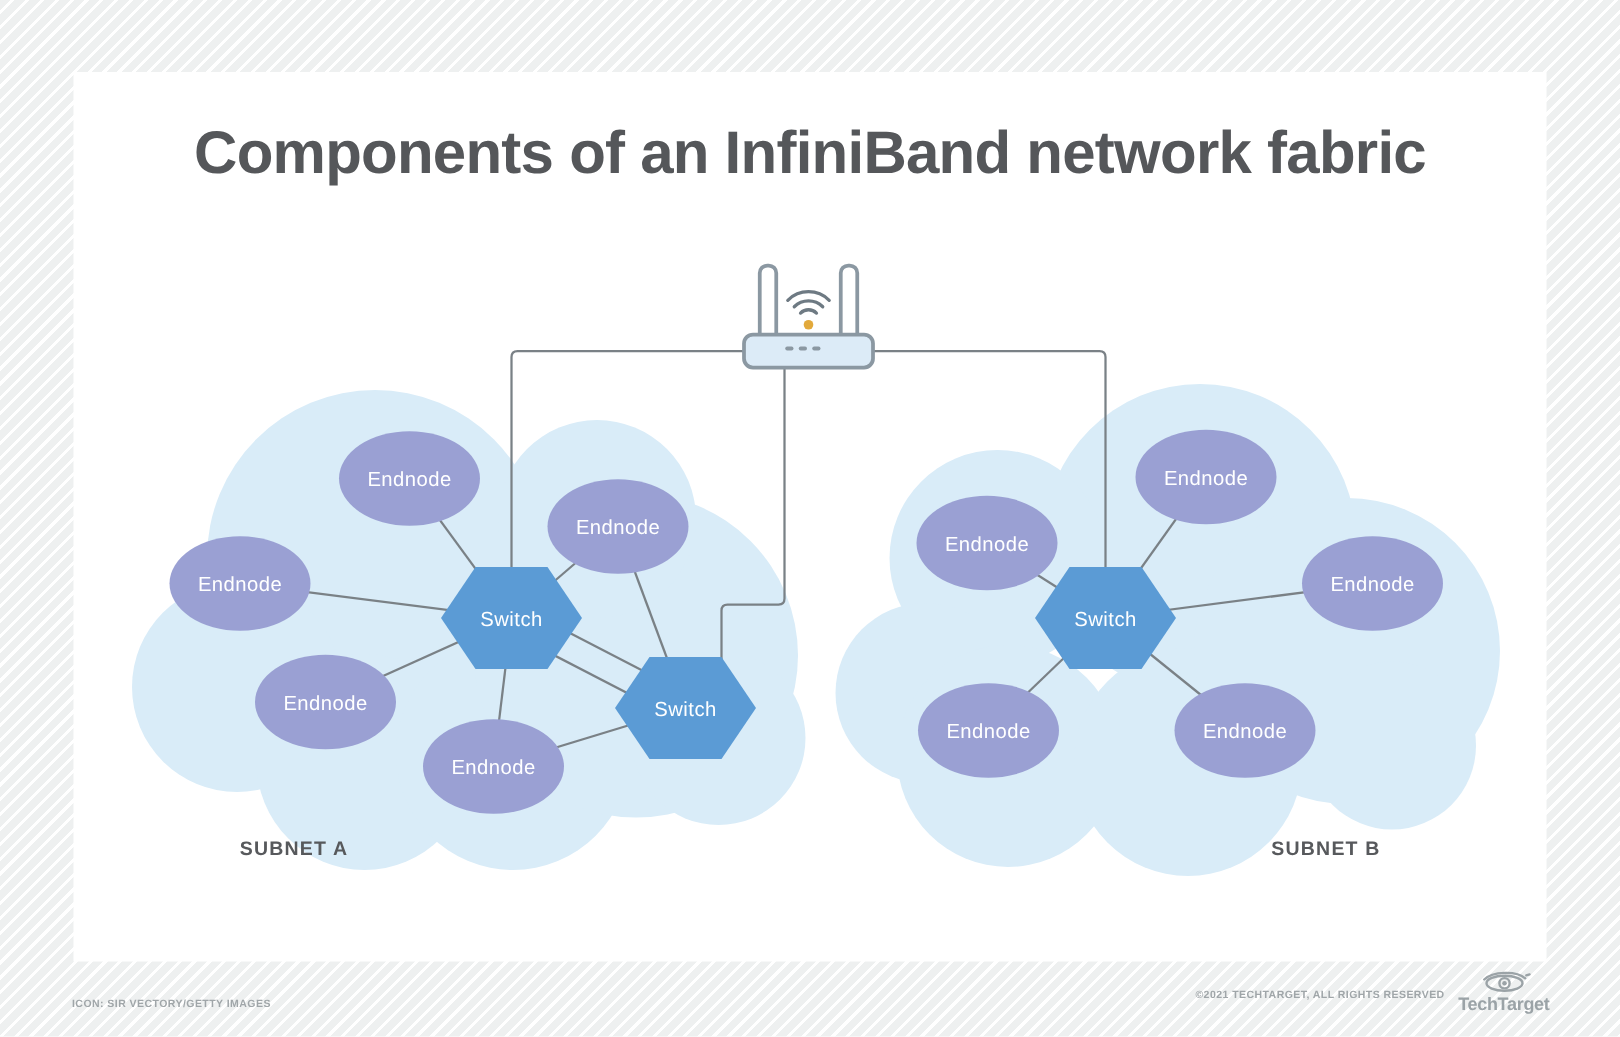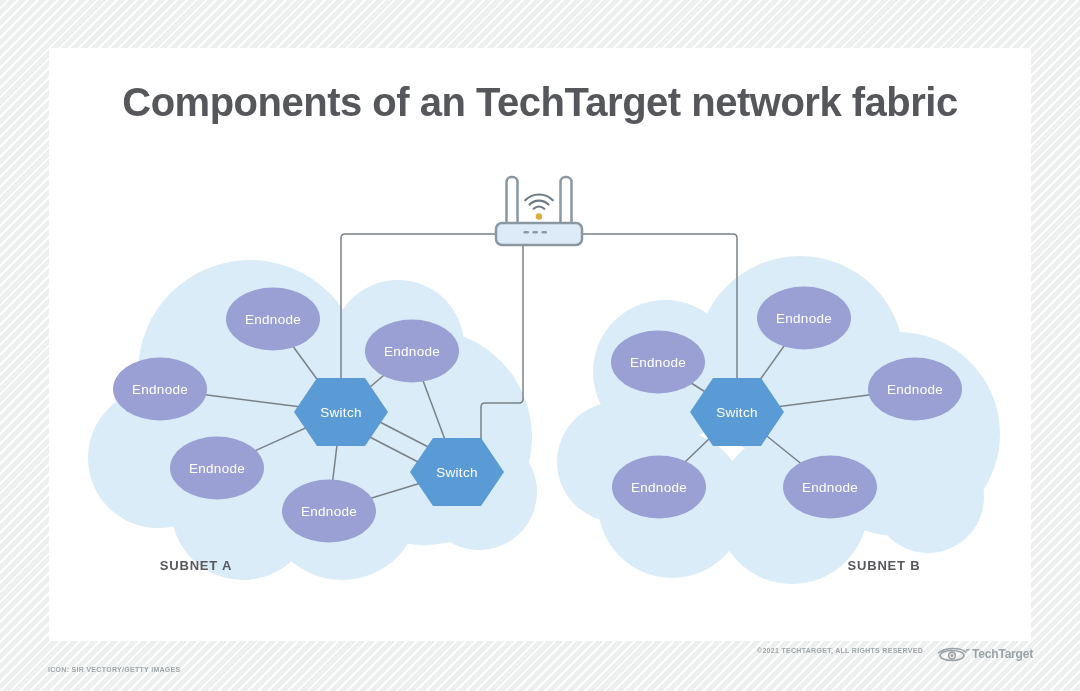--- a/index.html
+++ b/index.html
@@ -34,31 +34,31 @@
     font-size:7px;font-weight:bold;letter-spacing:0.3px;color:#a0a6a9;
   }
   .footer-right{
     position:absolute;right:47px;top:645px;
     display:flex;align-items:flex-end;gap:9px;
   }
   .footer-copyright{
     font-size:7px;font-weight:bold;letter-spacing:0.3px;color:#a0a6a9;
     margin-bottom:8px;
   }
-  .tt-logo{display:flex;flex-direction:row;align-items:center;}
+  .tt-logo{display:flex;flex-direction:column;align-items:center;}
   .tt-wordmark{font-size:12px;font-weight:bold;color:#9ba3a7;line-height:1;margin-top:1px;letter-spacing:-0.2px;}
   .eye-stroke{stroke:#9ba3a7;fill:none;stroke-width:1.6;stroke-linecap:round;}
   .eye-fill{fill:#9ba3a7;}
 </style>
 </head>
 <body>
 
 <div class="card"></div>
 
-<div class="title">Components of an TechTarget network fabric</div>
+<div class="title">Components of an InfiniBand network fabric</div>
 
 <svg class="diagram" width="1080" height="691" viewBox="0 0 1080 691" xmlns="http://www.w3.org/2000/svg">
 
   <g>
     <circle class="cloud" cx="250" cy="372" r="112"></circle>
     <circle class="cloud" cx="158" cy="458" r="70"></circle>
     <circle class="cloud" cx="243" cy="508" r="72"></circle>
     <circle class="cloud" cx="342" cy="502" r="78"></circle>
     <circle class="cloud" cx="424" cy="437" r="108"></circle>
     <circle class="cloud" cx="398" cy="346" r="66"></circle>

